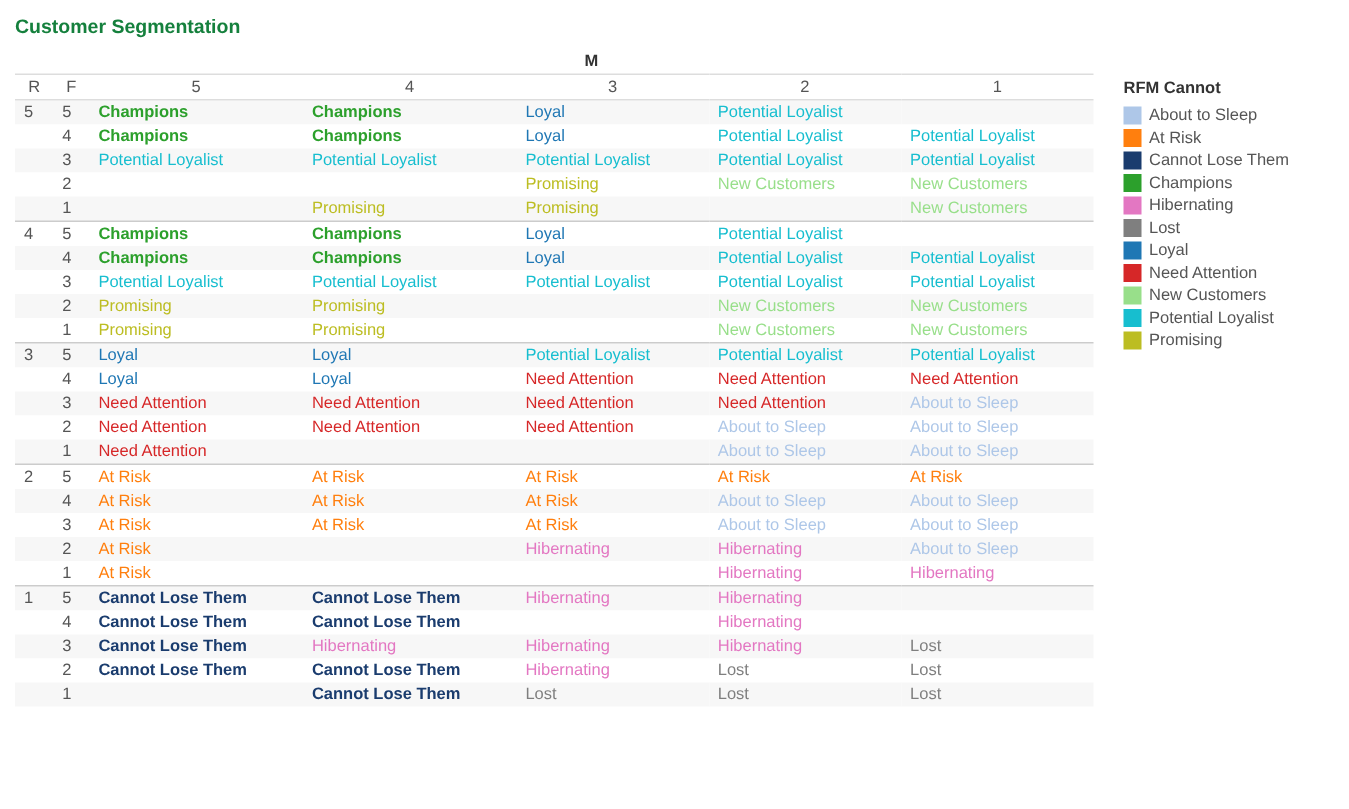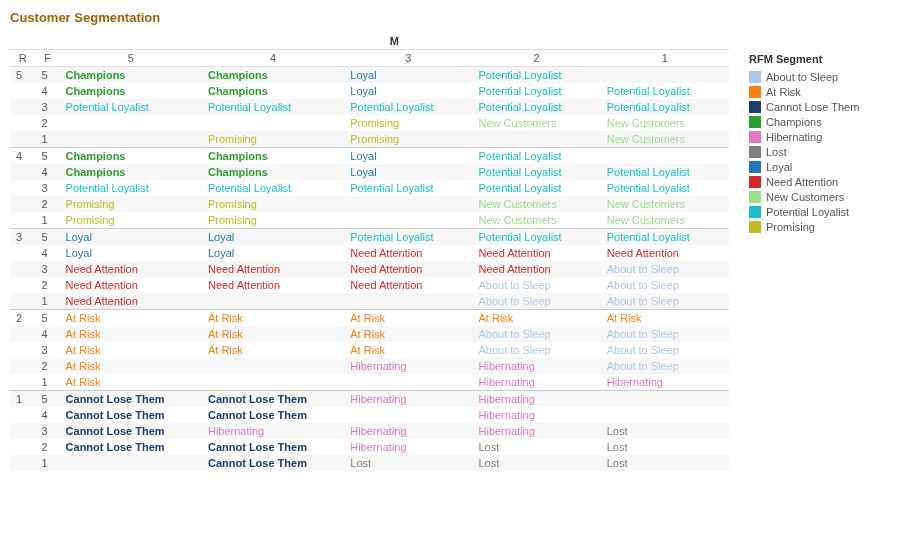--- a/index.html
+++ b/index.html
@@ -1,17 +1,17 @@
 <!DOCTYPE html>
 <html><head>
   <meta charset="utf-8">
   <style>
     * { box-sizing: border-box; margin: 0; padding: 0; }
     body { font-family: Arial, sans-serif; font-size: 11px; background: #fff; padding: 10px; }
-    h2 { font-size: 13px; font-weight: bold; margin-bottom: 8px; color: #a16207; }
+    h2 { font-size: 13px; font-weight: bold; margin-bottom: 8px; color: #15803d; }
     .main-container { display: flex; gap: 20px; }
     .table-section { flex: 1; }
     .legend-section { width: 140px; flex-shrink: 0; padding-top: 20px; }
     table { border-collapse: collapse; width: 100%; }
     th, td { padding: 2px 6px; font-size: 11px; white-space: nowrap; }
     thead th { text-align: center; font-weight: normal; color: #555; border-bottom: 1px solid #ddd; }
     .col-header-m { text-align: center; }
     tbody tr:nth-child(even) { background: #f7f7f7; }
     td.r-val { color: #555; font-weight: normal; text-align: left; }
     td.f-val { color: #555; font-weight: normal; text-align: left; }
@@ -280,21 +280,21 @@
             <td class="segment "></td>
             <td class="segment seg-cannot-lose-them">Cannot Lose Them</td>
             <td class="segment seg-lost">Lost</td>
             <td class="segment seg-lost">Lost</td>
             <td class="segment seg-lost">Lost</td>
           </tr>
         </tbody>
     </table>
   </div>
   <div class="legend-section">
-    <div class="legend-title">RFM Segment</div>
+    <div class="legend-title">RFM Cannot</div>
     <div id="legend-items">
         <div class="legend-item">
           <div class="legend-box" style="background: rgb(174, 199, 232);"></div>
           <span>About to Sleep</span>
         </div>
         <div class="legend-item">
           <div class="legend-box" style="background: rgb(255, 127, 14);"></div>
           <span>At Risk</span>
         </div>
         <div class="legend-item">

